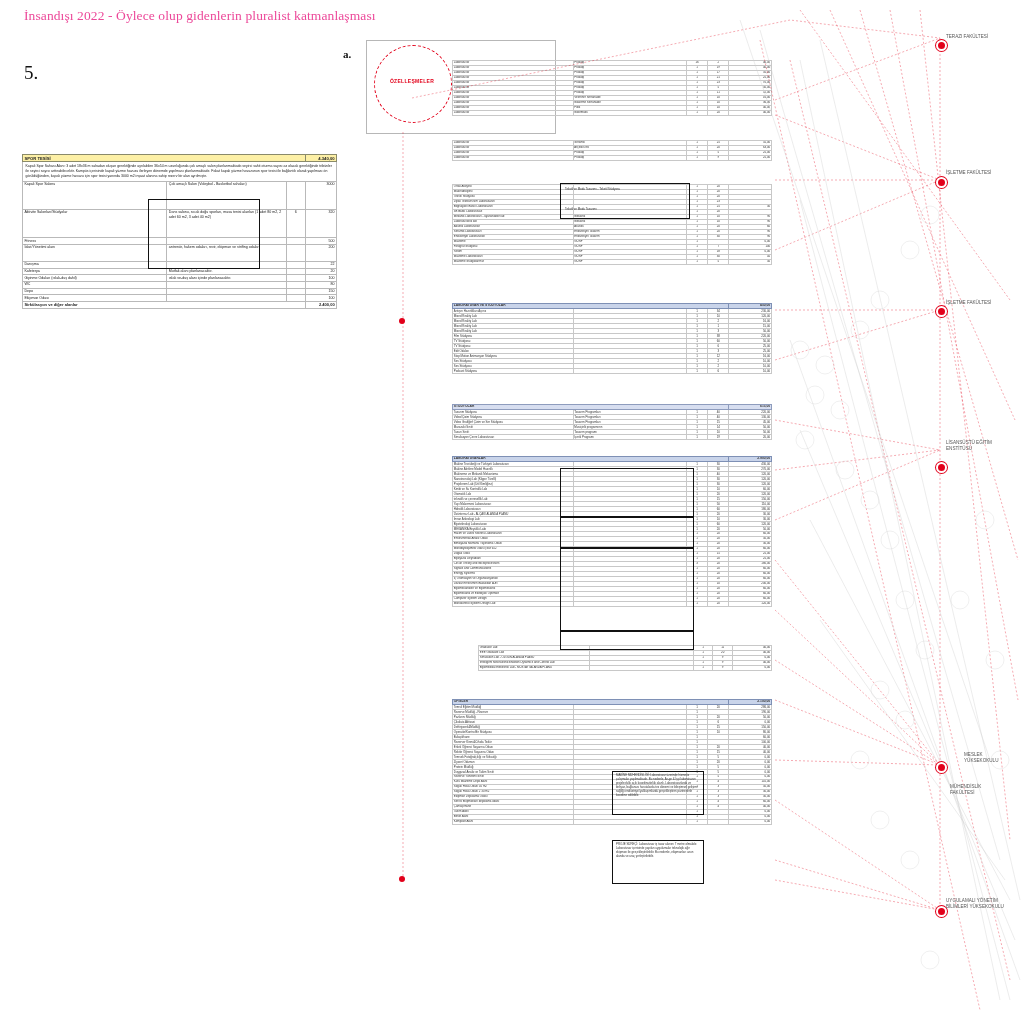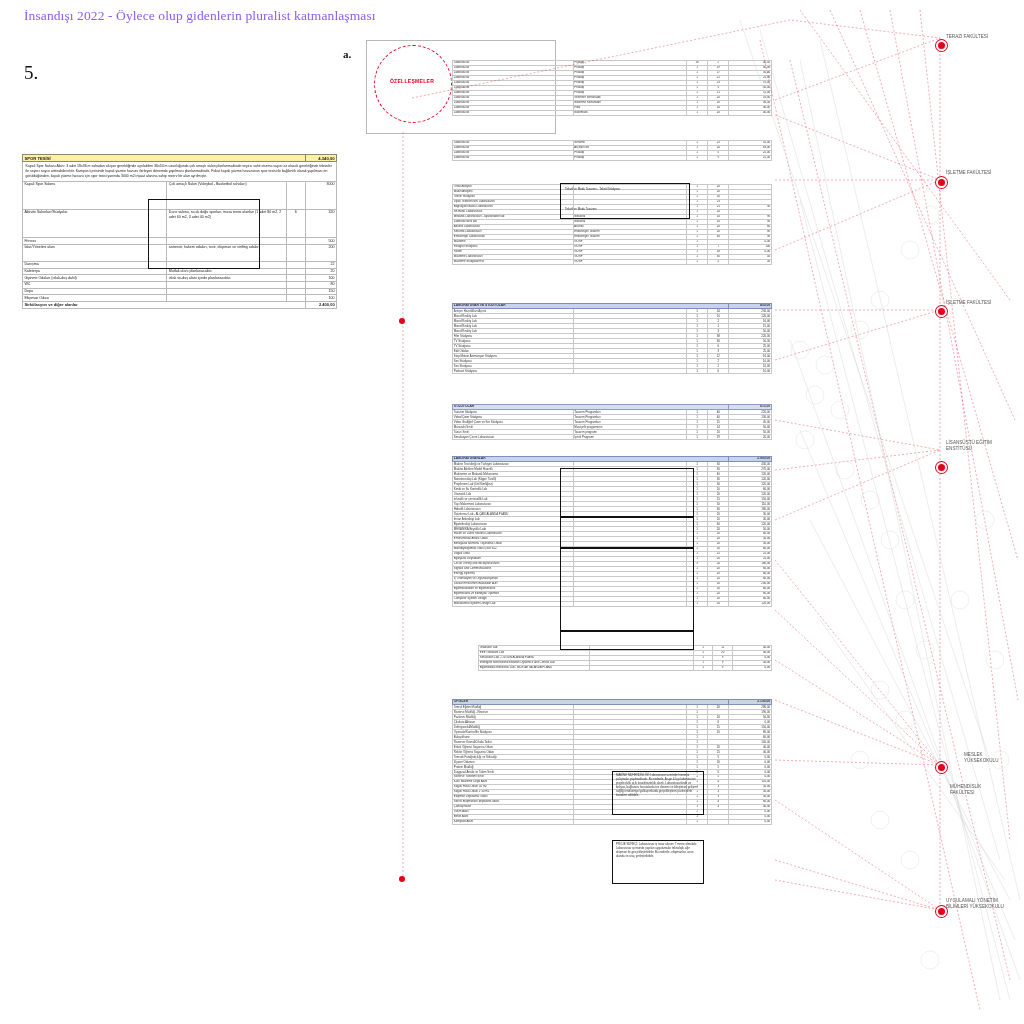--- a/index.html
+++ b/index.html
@@ -5,21 +5,21 @@
   html,body{margin:0;padding:0;}
   body{
     width:1024px;height:1024px;position:relative;overflow:hidden;
     background:#ffffff;
     font-family:"Liberation Sans", sans-serif;
     color:#222;
   }
   .page-title{
     position:absolute;left:24px;top:8px;
     font-family:"Liberation Serif", serif;
-    font-size:13.5px;color:#8b5cf6;letter-spacing:.1px;
+    font-size:13.5px;color:#ec4899;letter-spacing:.1px;
   }
   .slide-num{
     position:absolute;left:24px;top:62px;
     font-family:"Liberation Serif", serif;
     font-size:19px;color:#111;
   }
   .label-a{
     position:absolute;left:343px;top:48px;
     font-family:"Liberation Serif", serif;
     font-size:11px;font-weight:bold;color:#111;

